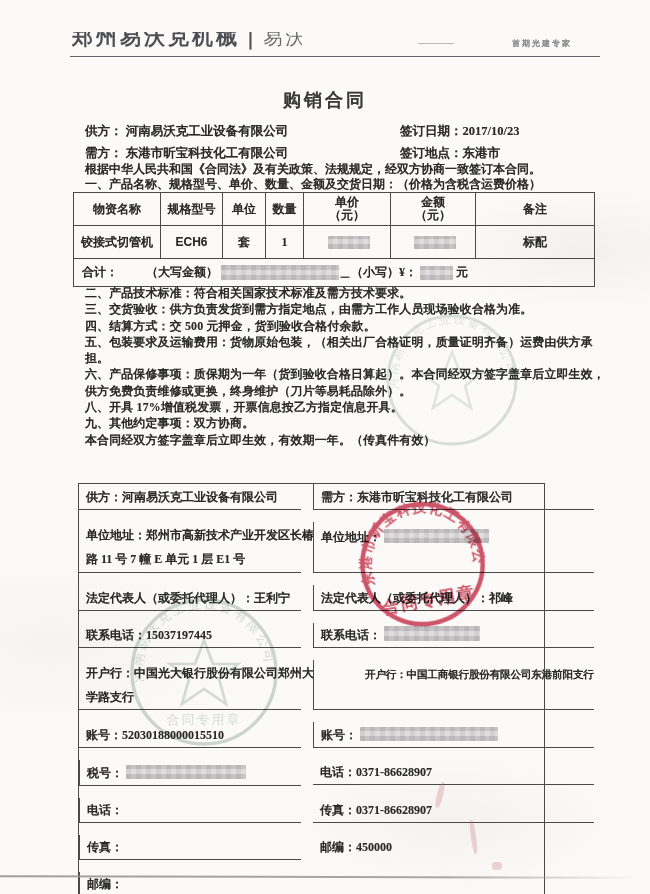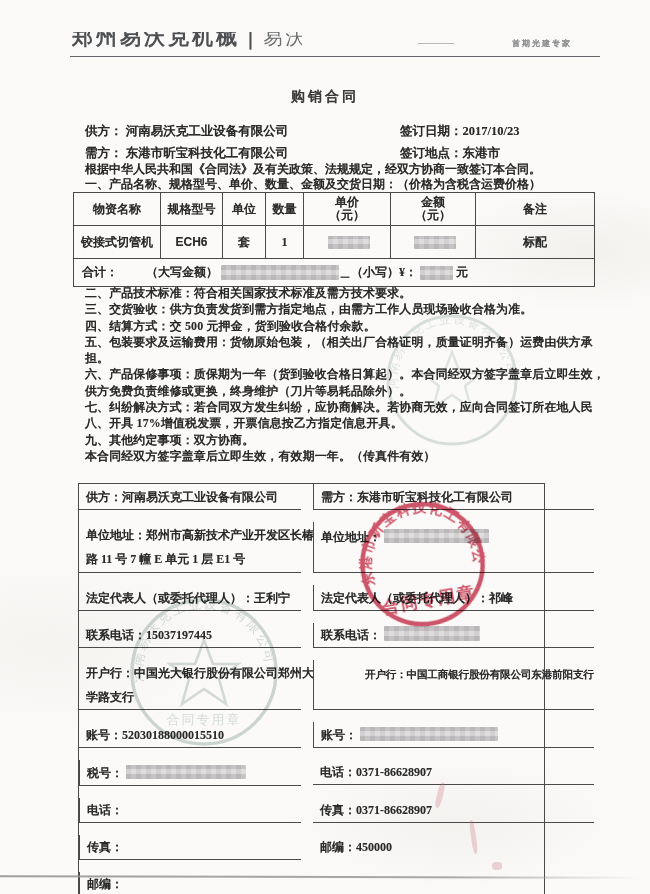--- a/index.html
+++ b/index.html
@@ -20,21 +20,21 @@
   #logo-clip .logo-inner{
     font-family:"Liberation Sans","DejaVu Sans",sans-serif;font-weight:bold;
     font-size:21px;color:#4d4f52;letter-spacing:3px;white-space:nowrap;
     transform:translateY(-9px);filter:blur(.4px);
   }
   #logo-clip .logo-right{font-weight:normal;color:#6a6c6e;font-size:19px;}
   #corner-note{right:78px;top:38px;font-size:8px;color:#8b8d8f;letter-spacing:2px;
     filter:blur(.7px);font-weight:bold;}
   #corner-dash{right:196px;top:43px;width:36px;height:0;border-top:1px solid #b9bab8;}
   #header-rule{left:70px;top:56px;width:530px;height:0;border-top:1.6px solid #63656a;}
-  #page-title{left:0;top:88px;width:650px;text-align:center;font-size:14px;font-weight:bold;
+  #page-title{left:0;top:88px;width:650px;text-align:center;font-size:18px;font-weight:bold;
     letter-spacing:3px;color:#3a3a3a;font-family:"Liberation Sans","DejaVu Sans",sans-serif;}
   
   .info{font-size:12.5px;font-weight:600;white-space:nowrap;}
   
   #product-table{
     left:73px;top:192px;width:520px;border:1.6px solid #4a4a4a;
     display:grid;grid-template-columns:87px 62px 43px 38px 87px 85px 1fr;
     background:transparent;font-size:12px;font-weight:600;
   }
   #product-table .c{border-right:1px solid #4a4a4a;border-bottom:1px solid #4a4a4a;
@@ -140,21 +140,20 @@
   </div>
 
   <div class="abs scan" id="terms">
     <div class="tl">二、产品技术标准：符合相关国家技术标准及需方技术要求。</div>
     <div class="tl">三、交货验收：供方负责发货到需方指定地点，由需方工作人员现场验收合格为准。</div>
     <div class="tl">四、结算方式：交 500 元押金，货到验收合格付余款。</div>
     <div class="tl">五、包装要求及运输费用：货物原始包装，（相关出厂合格证明，质量证明齐备）运费由供方承</div>
     <div class="tl">担。</div>
     <div class="tl">六、产品保修事项：质保期为一年（货到验收合格日算起）。本合同经双方签字盖章后立即生效，</div>
     <div class="tl">供方免费负责维修或更换，终身维护（刀片等易耗品除外）。</div>
-    <div class="tl">七、纠纷解决方式：若合同双方发生纠纷，应协商解决。若协商无效，应向合同签订所在地人民</div>
     <div class="tl">八、开具 17%增值税发票，开票信息按乙方指定信息开具。</div>
     <div class="tl">九、其他约定事项：双方协商。</div>
     <div class="tl">本合同经双方签字盖章后立即生效，有效期一年。（传真件有效）</div>
   </div>
 
   <div class="abs scan" id="parties-table">
     <div class="pc h26">
         <span class="cell-line">供方：河南易沃克工业设备有限公司</span>
       </div>
     <div class="pc pr h26">

